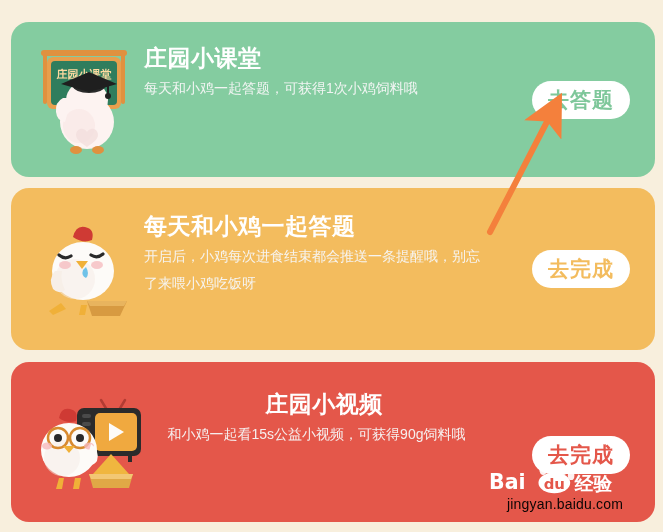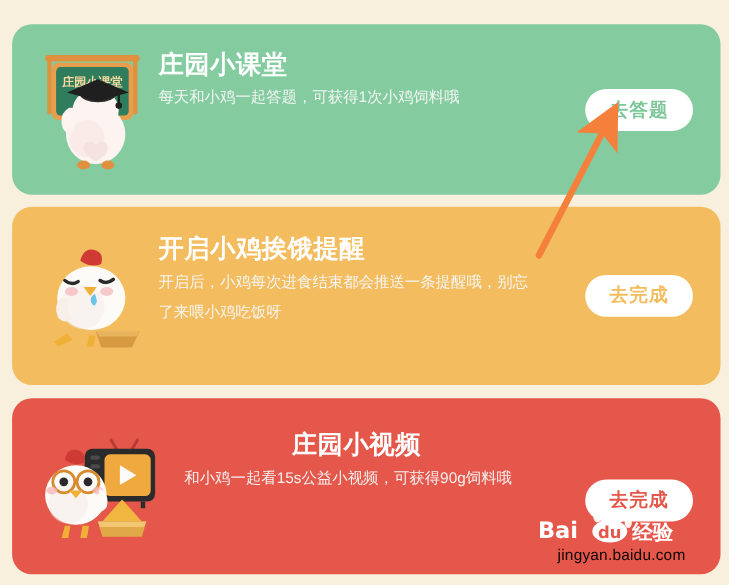--- a/index.html
+++ b/index.html
@@ -82,21 +82,21 @@
     position: absolute;
     right: 25px;
     top: 50%;
     transform: translateY(-50%);
     width: 98px;
     height: 38px;
     border: none;
     border-radius: 19px;
     background: #ffffff;
     font-family: "Liberation Sans", "DejaVu Sans", sans-serif;
-    font-size: 17px;
+    font-size: 21px;
     font-weight: bold;
     letter-spacing: 1px;
     cursor: pointer;
     padding: 0;
     line-height: 38px;
     text-align: center;
   }
   .btn-green  { color: #7ec79a; }
   .btn-orange { color: #f3bc5e; }
   .btn-red    { color: #e4574a; }
@@ -203,21 +203,21 @@
 
           <path d="M58 92 l40 0 l-7 15 l-28 0 z" fill="#d79a41"></path>
           <path d="M58 92 l40 0 l-3 5 l-34 0 z" fill="#e8b45e"></path>
 
           <path d="M32 94 l-12 8 l4 4 l13 -6 z" fill="#f0b038"></path>
           <path d="M52 96 l-2 10 l6 0 l2 -10 z" fill="#f0b038"></path>
         </svg>
       </div>
 
       <div class="text-wrap tw-2" style="top:24px;">
-        <p class="card-title">开启小鸡挨饿提醒</p>
+        <p class="card-title">每天和小鸡一起答题</p>
         <p class="card-desc">开启后，小鸡每次进食结束都会推送一条提醒哦，别忘了来喂小鸡吃饭呀</p>
       </div>
 
       <button class="action-btn btn-orange">去完成</button>
     </div>
   </div>
 
   <div class="card card-red">
     <div class="card-inner">
 

